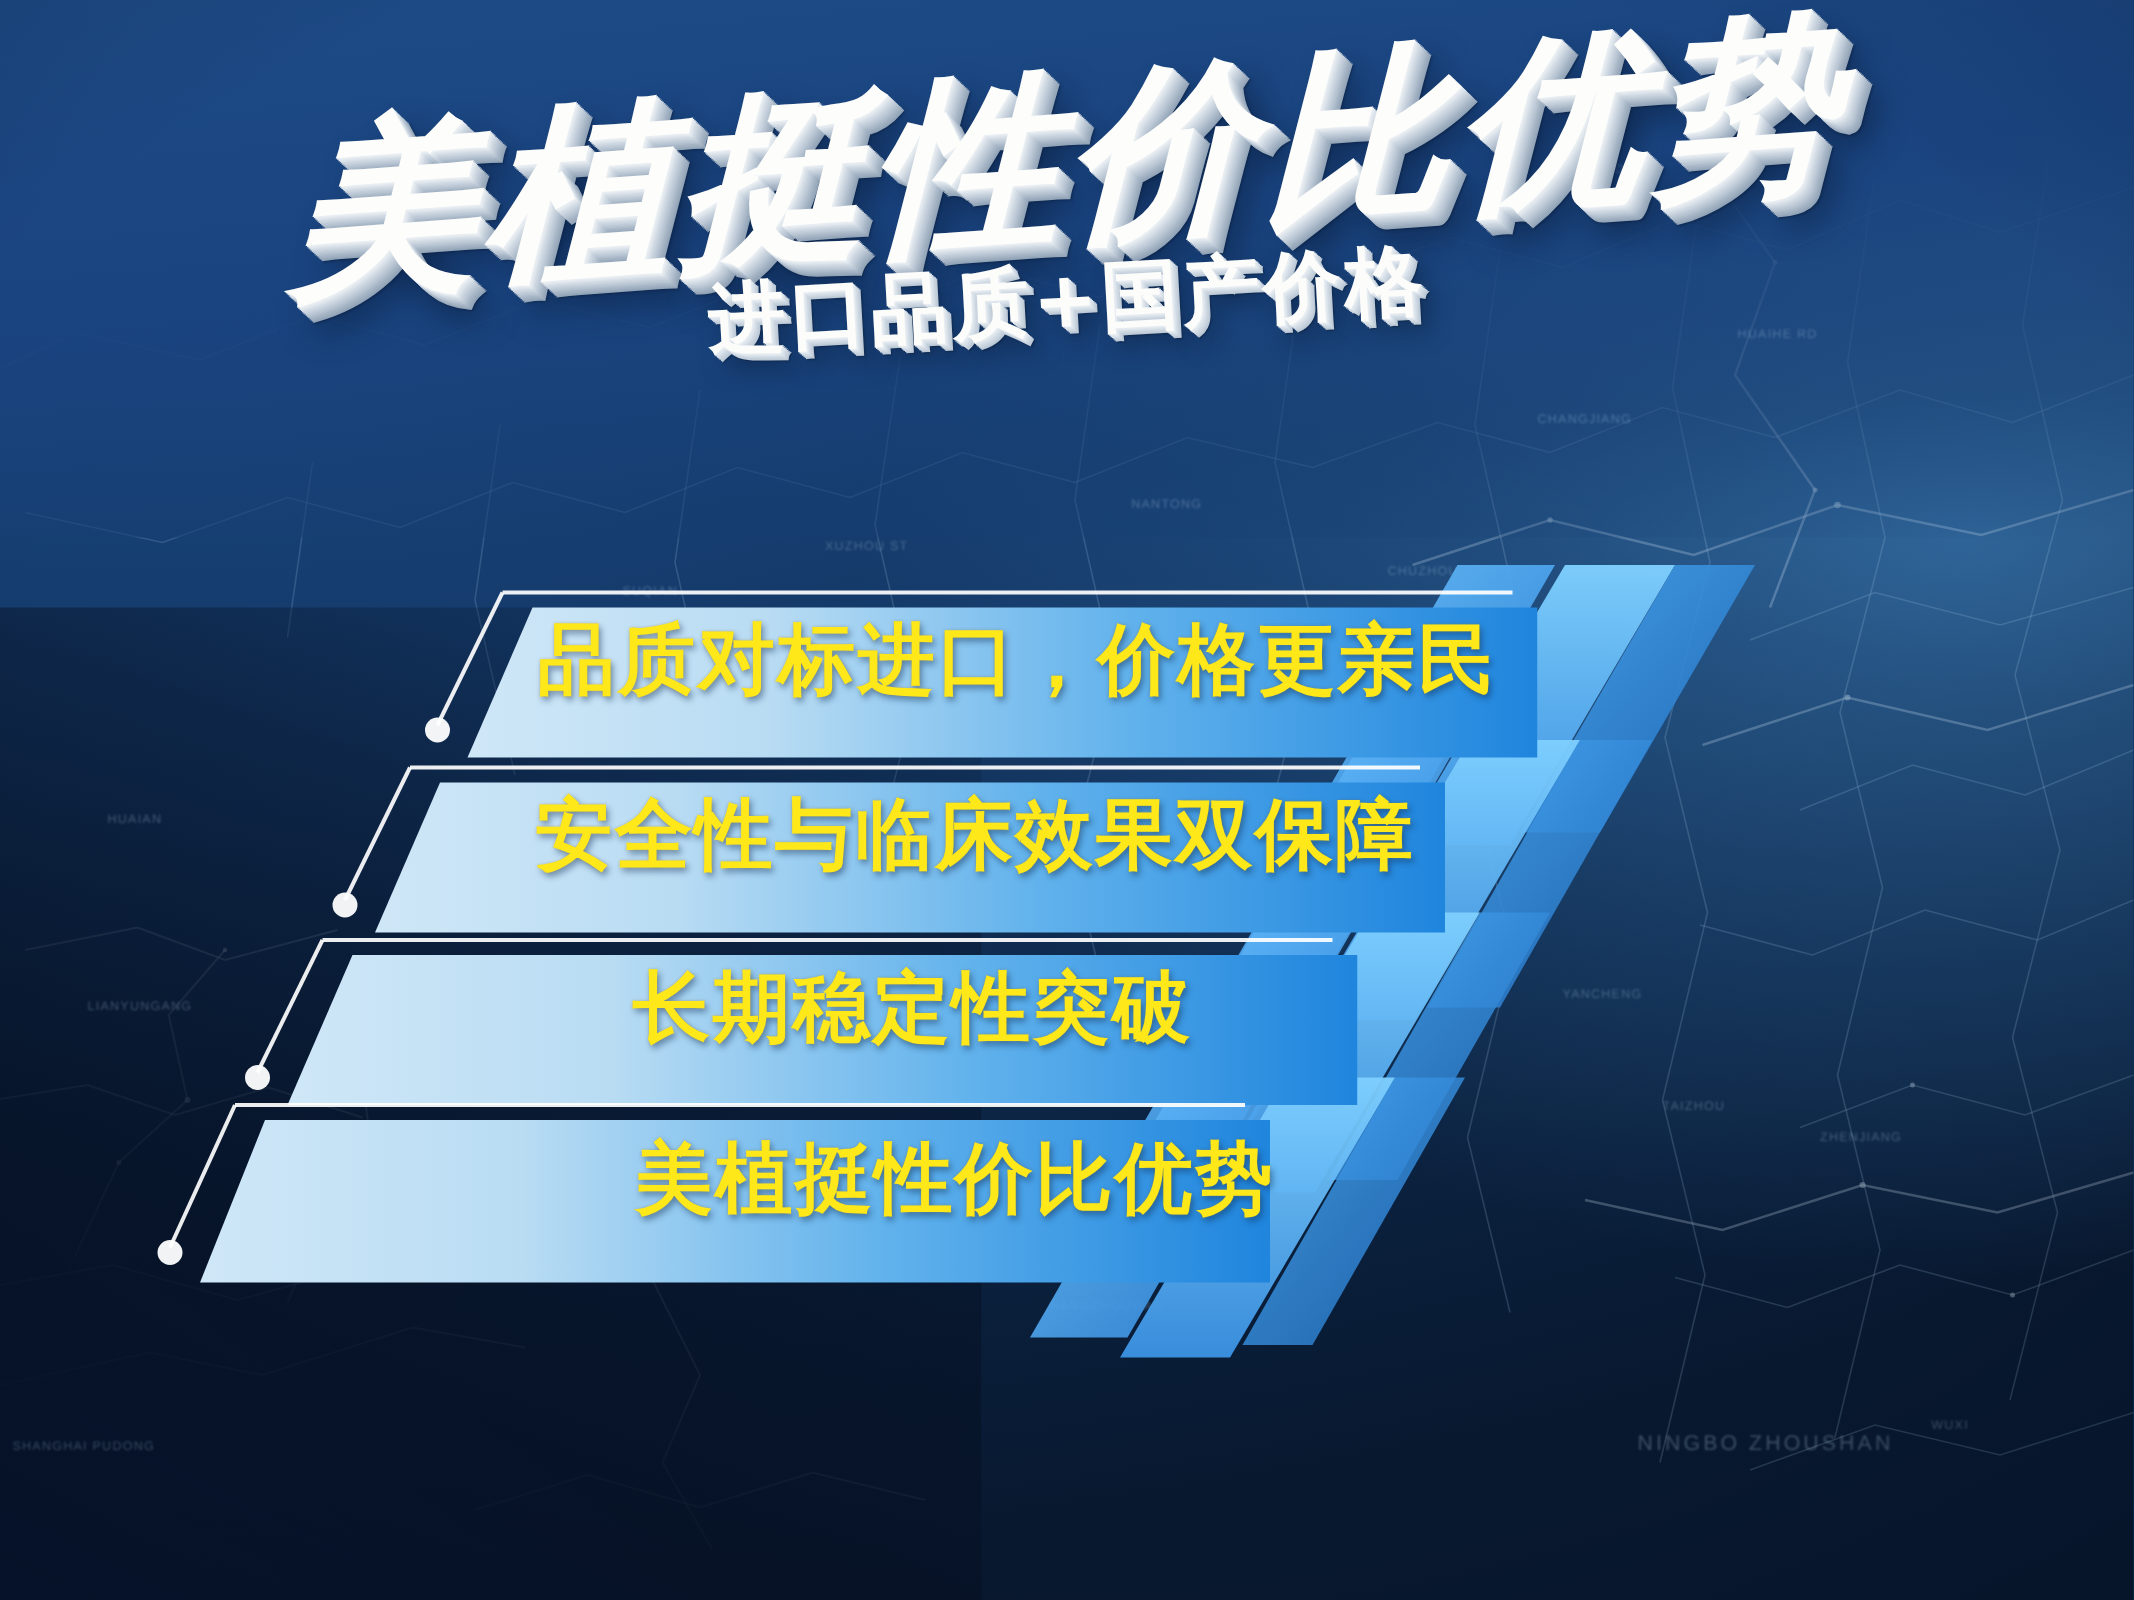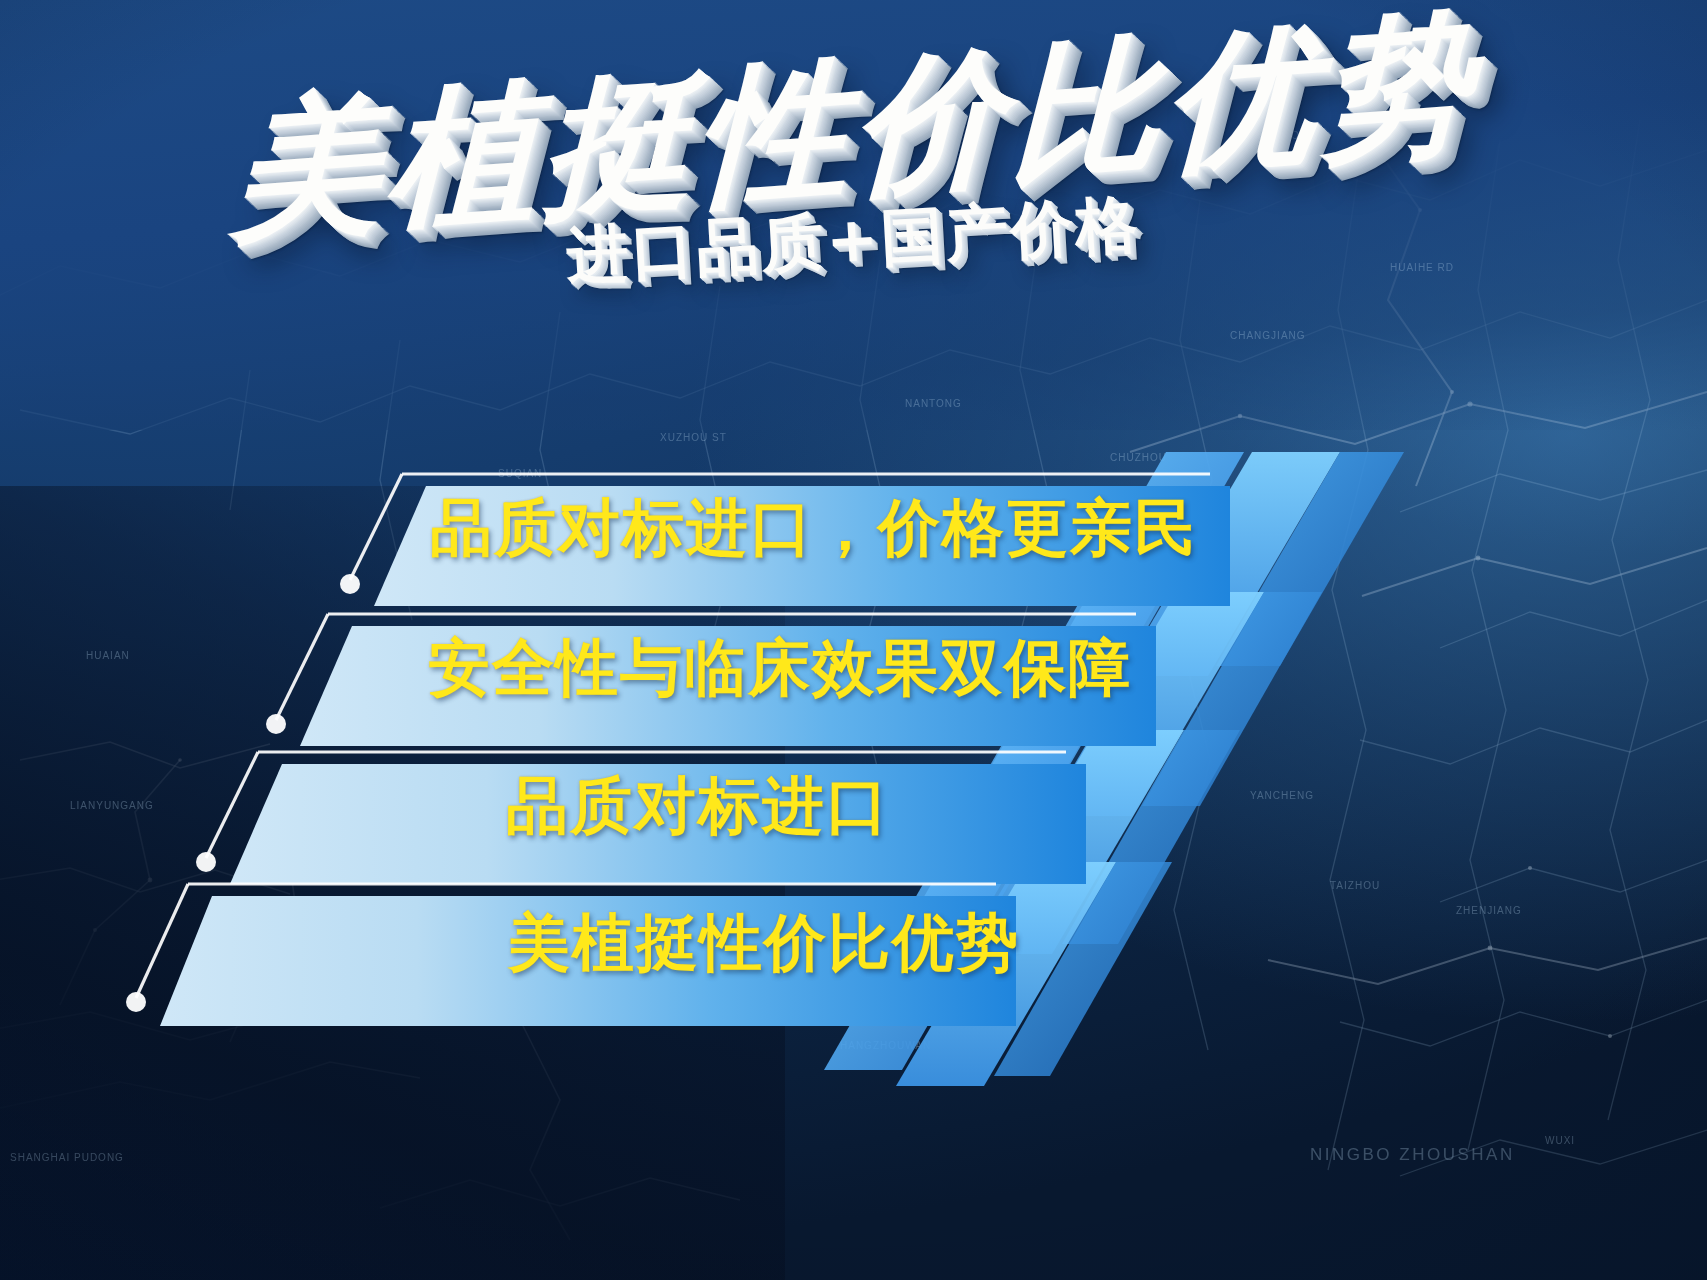--- a/index.html
+++ b/index.html
@@ -329,21 +329,21 @@
         <defs>
           <linearGradient id="rowg3" x1="0" y1="0" x2="1" y2="0">
             <stop offset="0" stop-color="#cfe7f7"></stop>
             <stop offset="0.30" stop-color="#b9dcf3"></stop>
             <stop offset="0.64" stop-color="#61b2ec"></stop>
             <stop offset="1" stop-color="#1f85dd"></stop>
           </linearGradient>
         </defs>
         <polygon points="96,38 900,38 900,158 44,158" fill="url(#rowg3)"></polygon>
       </svg>
-      <div class="row-label" style="left:320px;">品质对标进口</div>
+      <div class="row-label" style="left:320px;">长期稳定性突破</div>
     </div>
 
     <div class="row" style="left:116px; top:858px; width:900px; height:170px;">
       <svg class="row-outline" viewBox="0 0 900 170" preserveAspectRatio="none">
         <polyline points="72,26 880,26" fill="none" stroke="#ffffff" stroke-opacity="0.92" stroke-width="3.2"></polyline>
         <polyline points="72,26 20,140" fill="none" stroke="#ffffff" stroke-opacity="0.92" stroke-width="3.2"></polyline>
         <circle cx="20" cy="144" r="10" fill="#ffffff" fill-opacity="0.95"></circle>
       </svg>
       <svg class="row-fill" viewBox="0 0 900 170" preserveAspectRatio="none">
         <defs>

